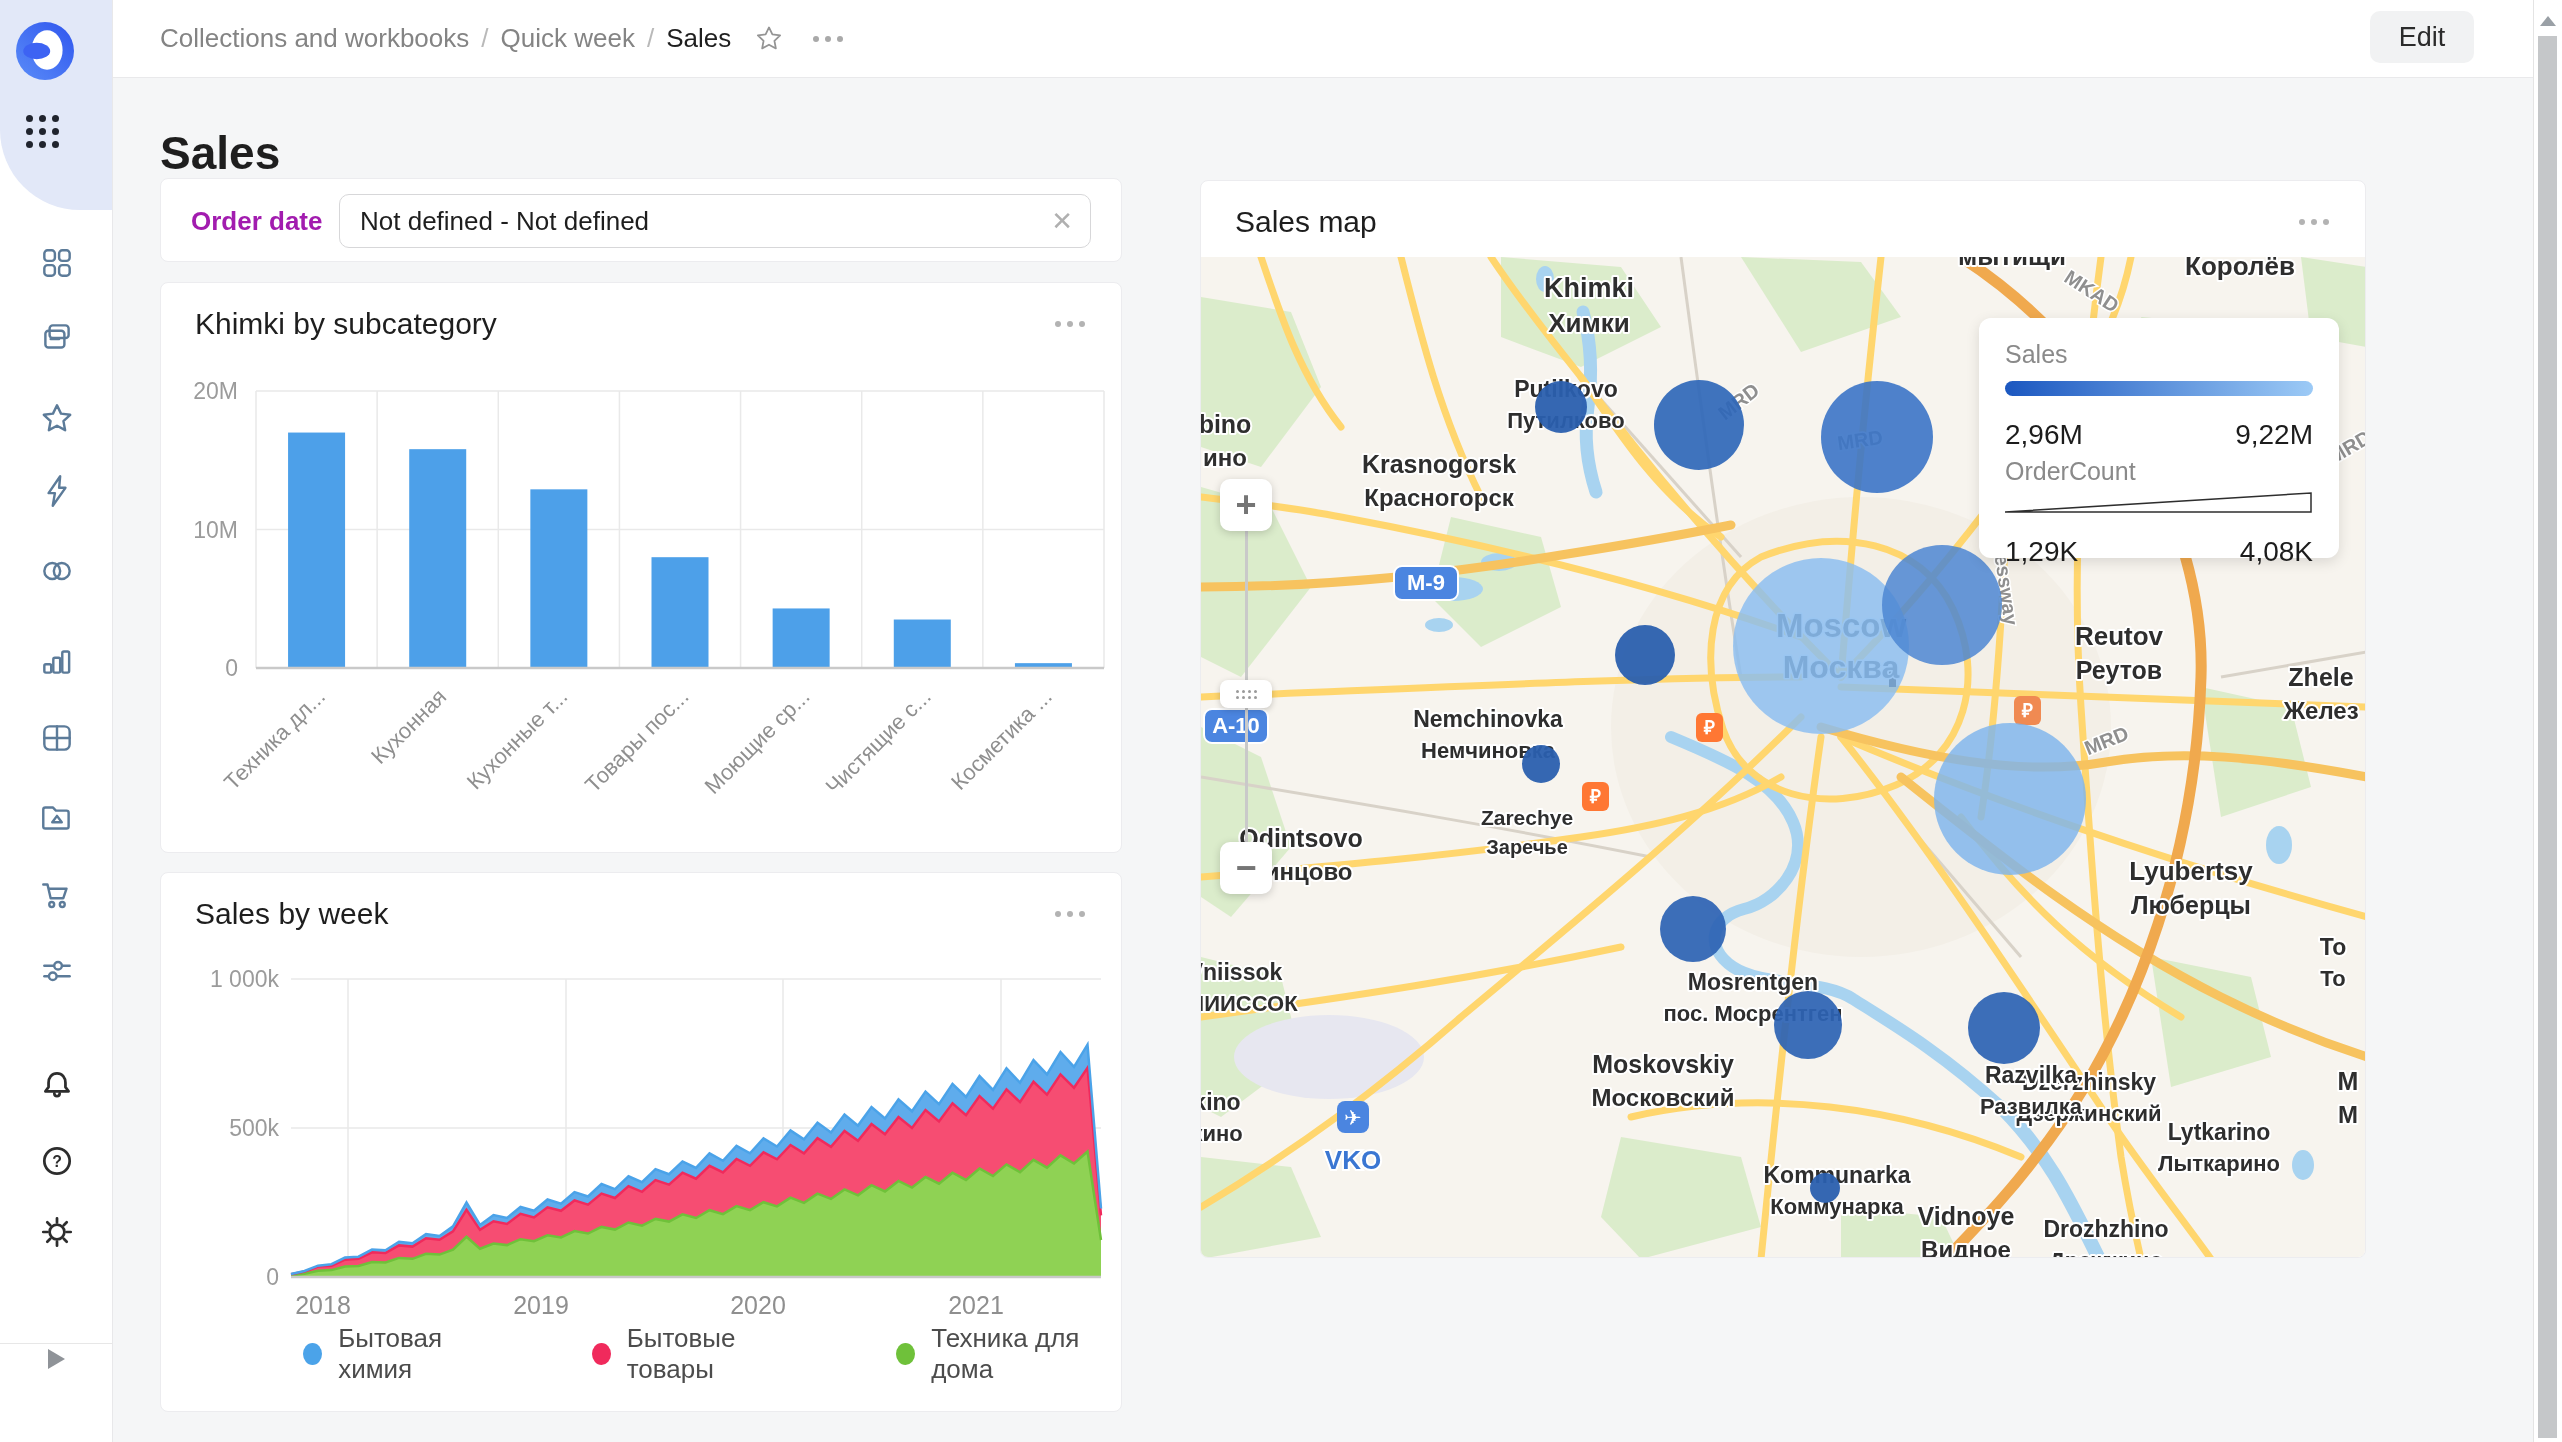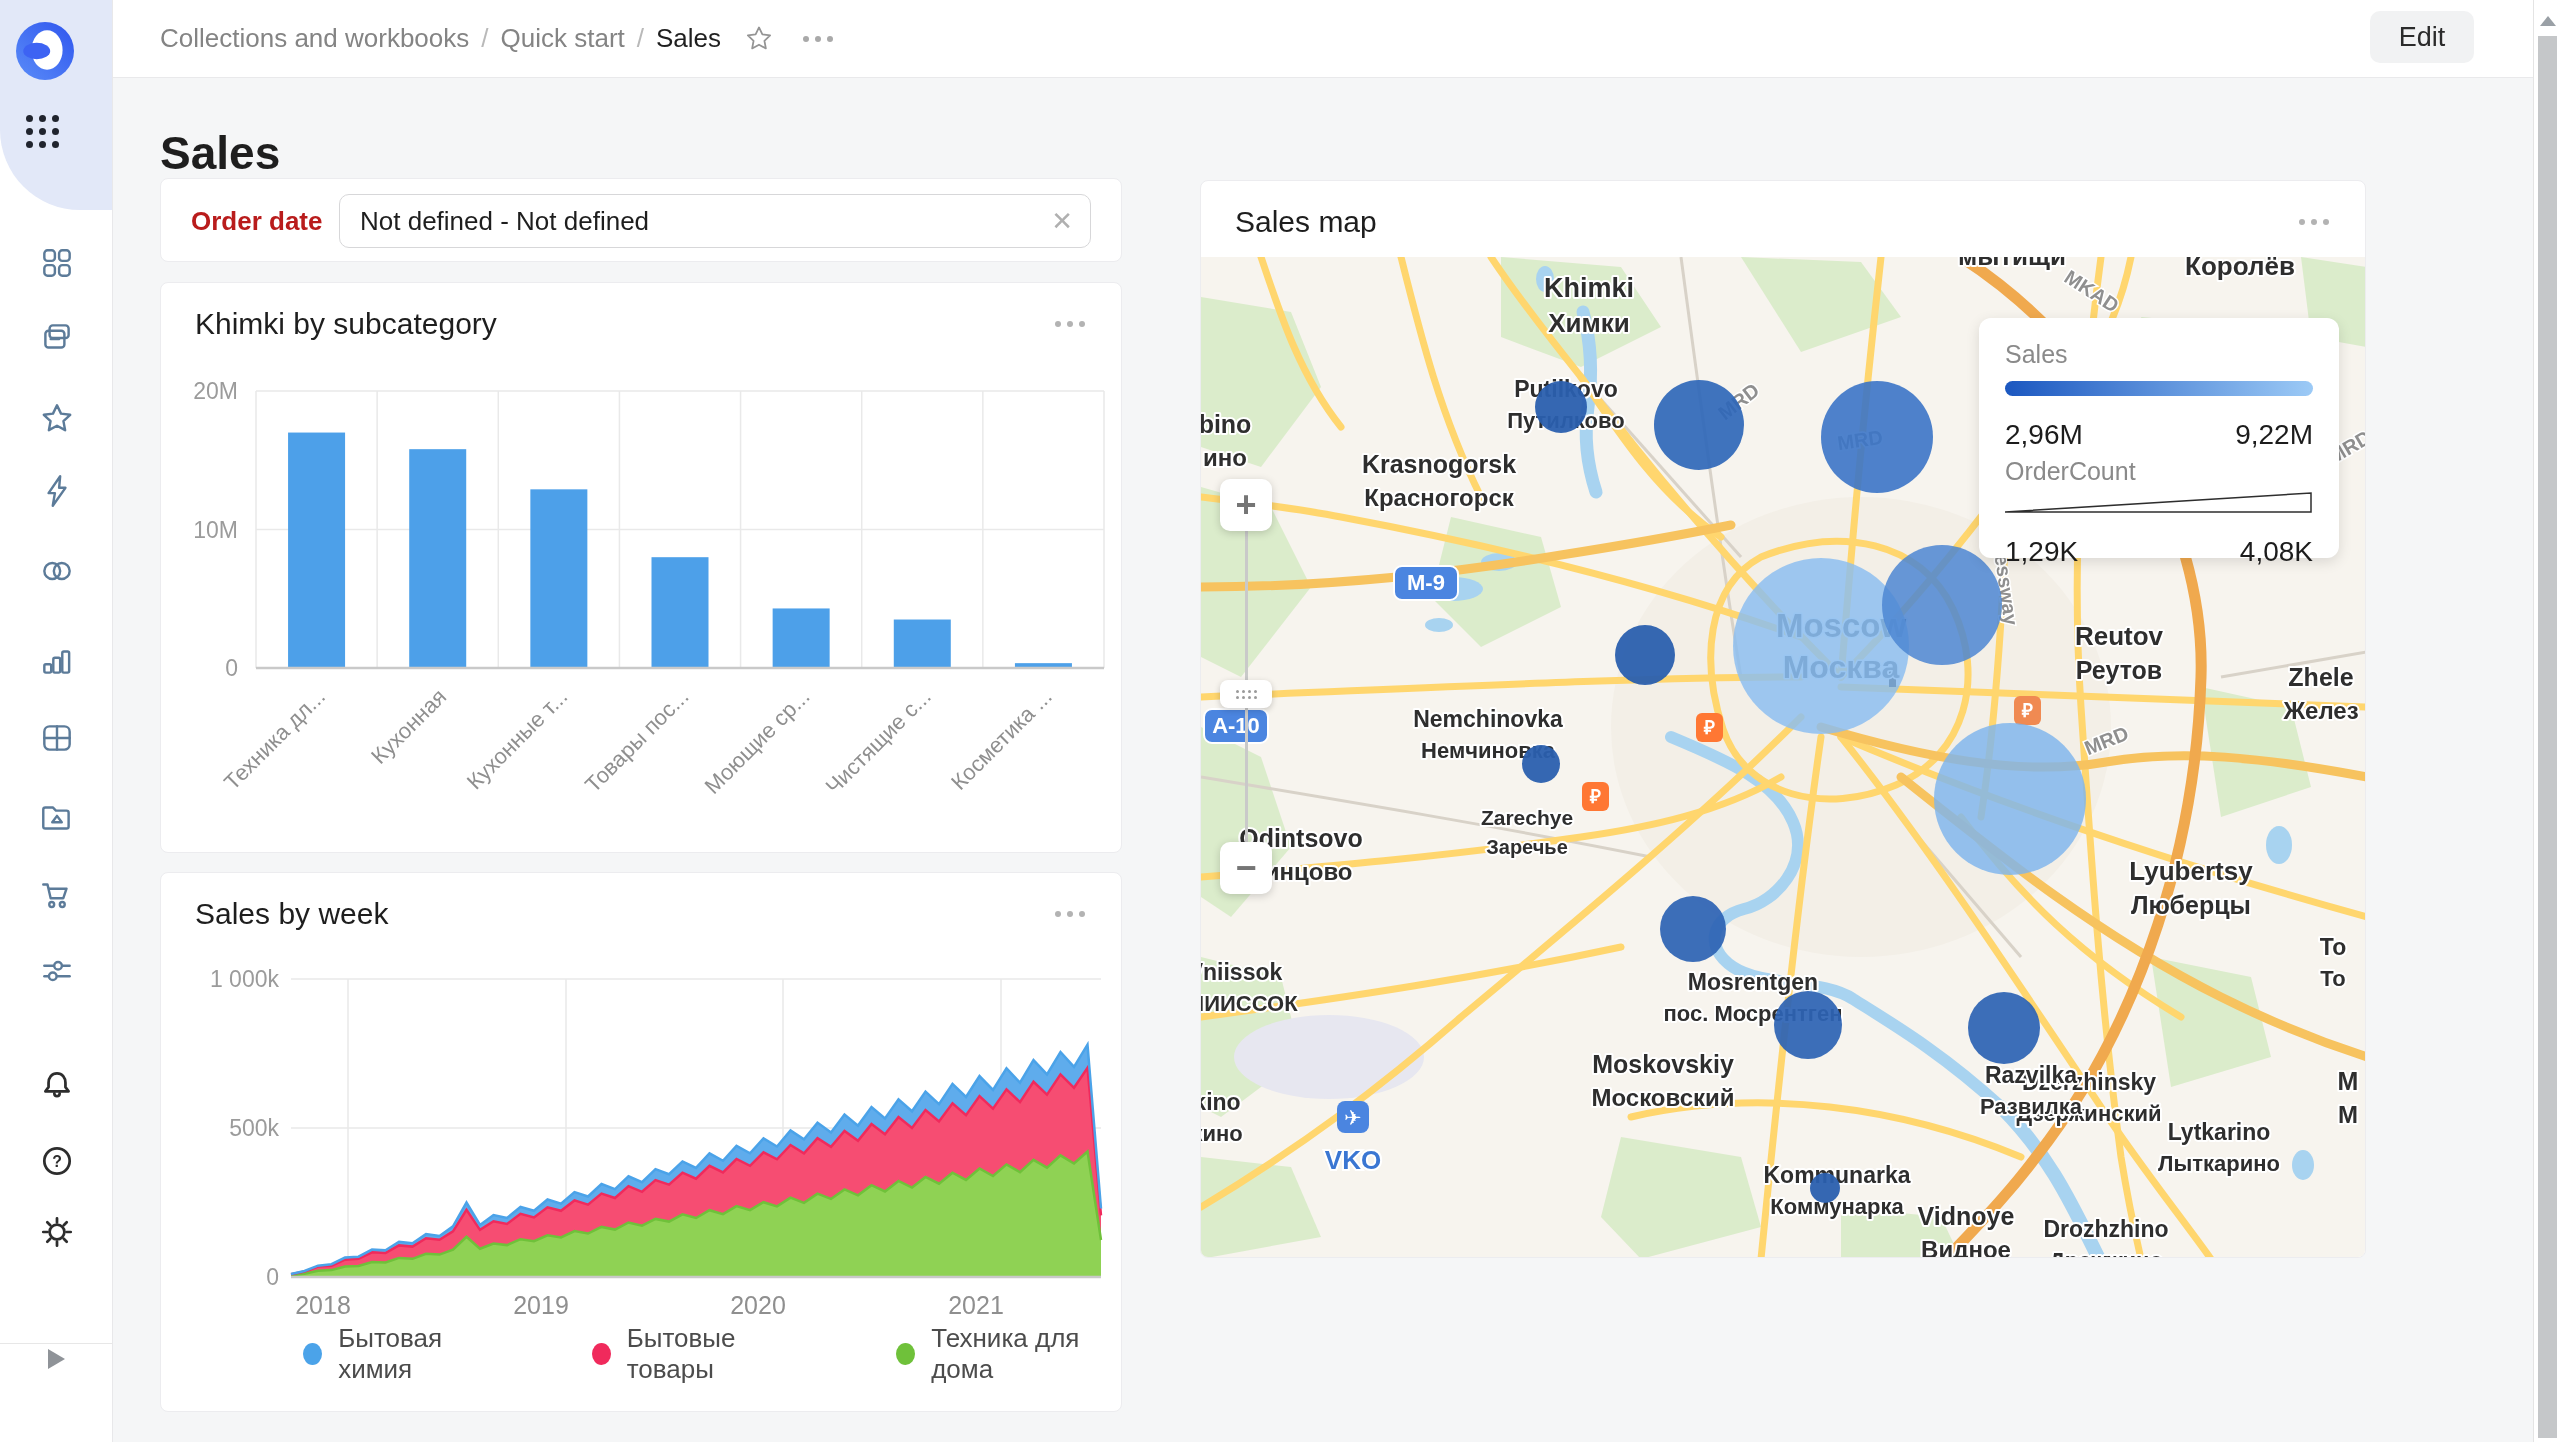--- a/index.html
+++ b/index.html
@@ -31,21 +31,21 @@
   .vs-thumb{position:absolute;left:4px;top:36px;width:19px;bottom:4px;background:#c5c7c9;cursor:pointer;}
   
   .content{position:absolute;left:112px;top:77px;width:2422px;height:1365px;background:#f5f6f7;}
   .page-title{position:absolute;left:48px;top:18px;font-size:46px;font-weight:700;color:#1e1e1e;}
   .card{position:absolute;background:#fff;border:1px solid #ececef;border-radius:8px;box-sizing:border-box;}
   .card-title{position:absolute;left:34px;top:24px;font-size:30px;font-weight:500;color:#1e1e1e;}
   .card-dots{position:absolute;right:36px;top:38px;}
   .card-dots i{background:#b3b3b3;}
   
   .filter-card{left:48px;top:101px;width:962px;height:84px;}
-  .filter-label{position:absolute;left:30px;top:0;height:84px;display:flex;align-items:center;font-size:26px;font-weight:700;color:#b91c1c;}
+  .filter-label{position:absolute;left:30px;top:0;height:84px;display:flex;align-items:center;font-size:26px;font-weight:700;color:#a21caf;}
   .filter-input-wrap{position:absolute;left:178px;top:15px;width:752px;height:54px;}
   .filter-input{width:100%;height:100%;box-sizing:border-box;border:1.5px solid #d7d7d9;border-radius:10px;font-size:26px;color:#1e1e1e;padding:0 56px 0 20px;font-family:"Liberation Sans",sans-serif;background:#fff;}
   .filter-clear{position:absolute;right:18px;top:12px;font-size:26px;color:#b0b0b0;cursor:pointer;}
   
   .bar-card{left:48px;top:205px;width:962px;height:571px;}
   .week-card{left:48px;top:795px;width:962px;height:540px;}
   .chart-svg{position:absolute;left:0;top:0;}
   .week-legend{position:absolute;left:142px;bottom:26px;display:flex;gap:92px;}
   .wl-item{display:flex;align-items:center;gap:16px;}
   .wl-dot{width:22px;height:22px;border-radius:50%;}
@@ -197,21 +197,21 @@
       <svg width="24" height="24" viewBox="0 0 24 24">
           <polygon points="4,2 4,22 21,12" fill="#8f9398"></polygon>
         </svg>
     </div>
   </aside>
 
   <header class="topbar">
     <nav class="crumbs">
       <span>Collections and workbooks</span>
       <span class="sep">/</span>
-      <span>Quick start</span>
+      <span>Quick week</span>
       <span class="sep">/</span>
       <span class="last">Sales</span>
     </nav>
     <span class="tb-star">
       <svg viewBox="0 0 36 36">
           <path d="M18 5l3.8 7.9 8.7 1.1-6.4 6 1.6 8.6-7.7-4.2-7.7 4.2 1.6-8.6-6.4-6 8.7-1.1z"></path>
         </svg>
     </span>
     <span class="dots tb-dots">
         <i></i>

